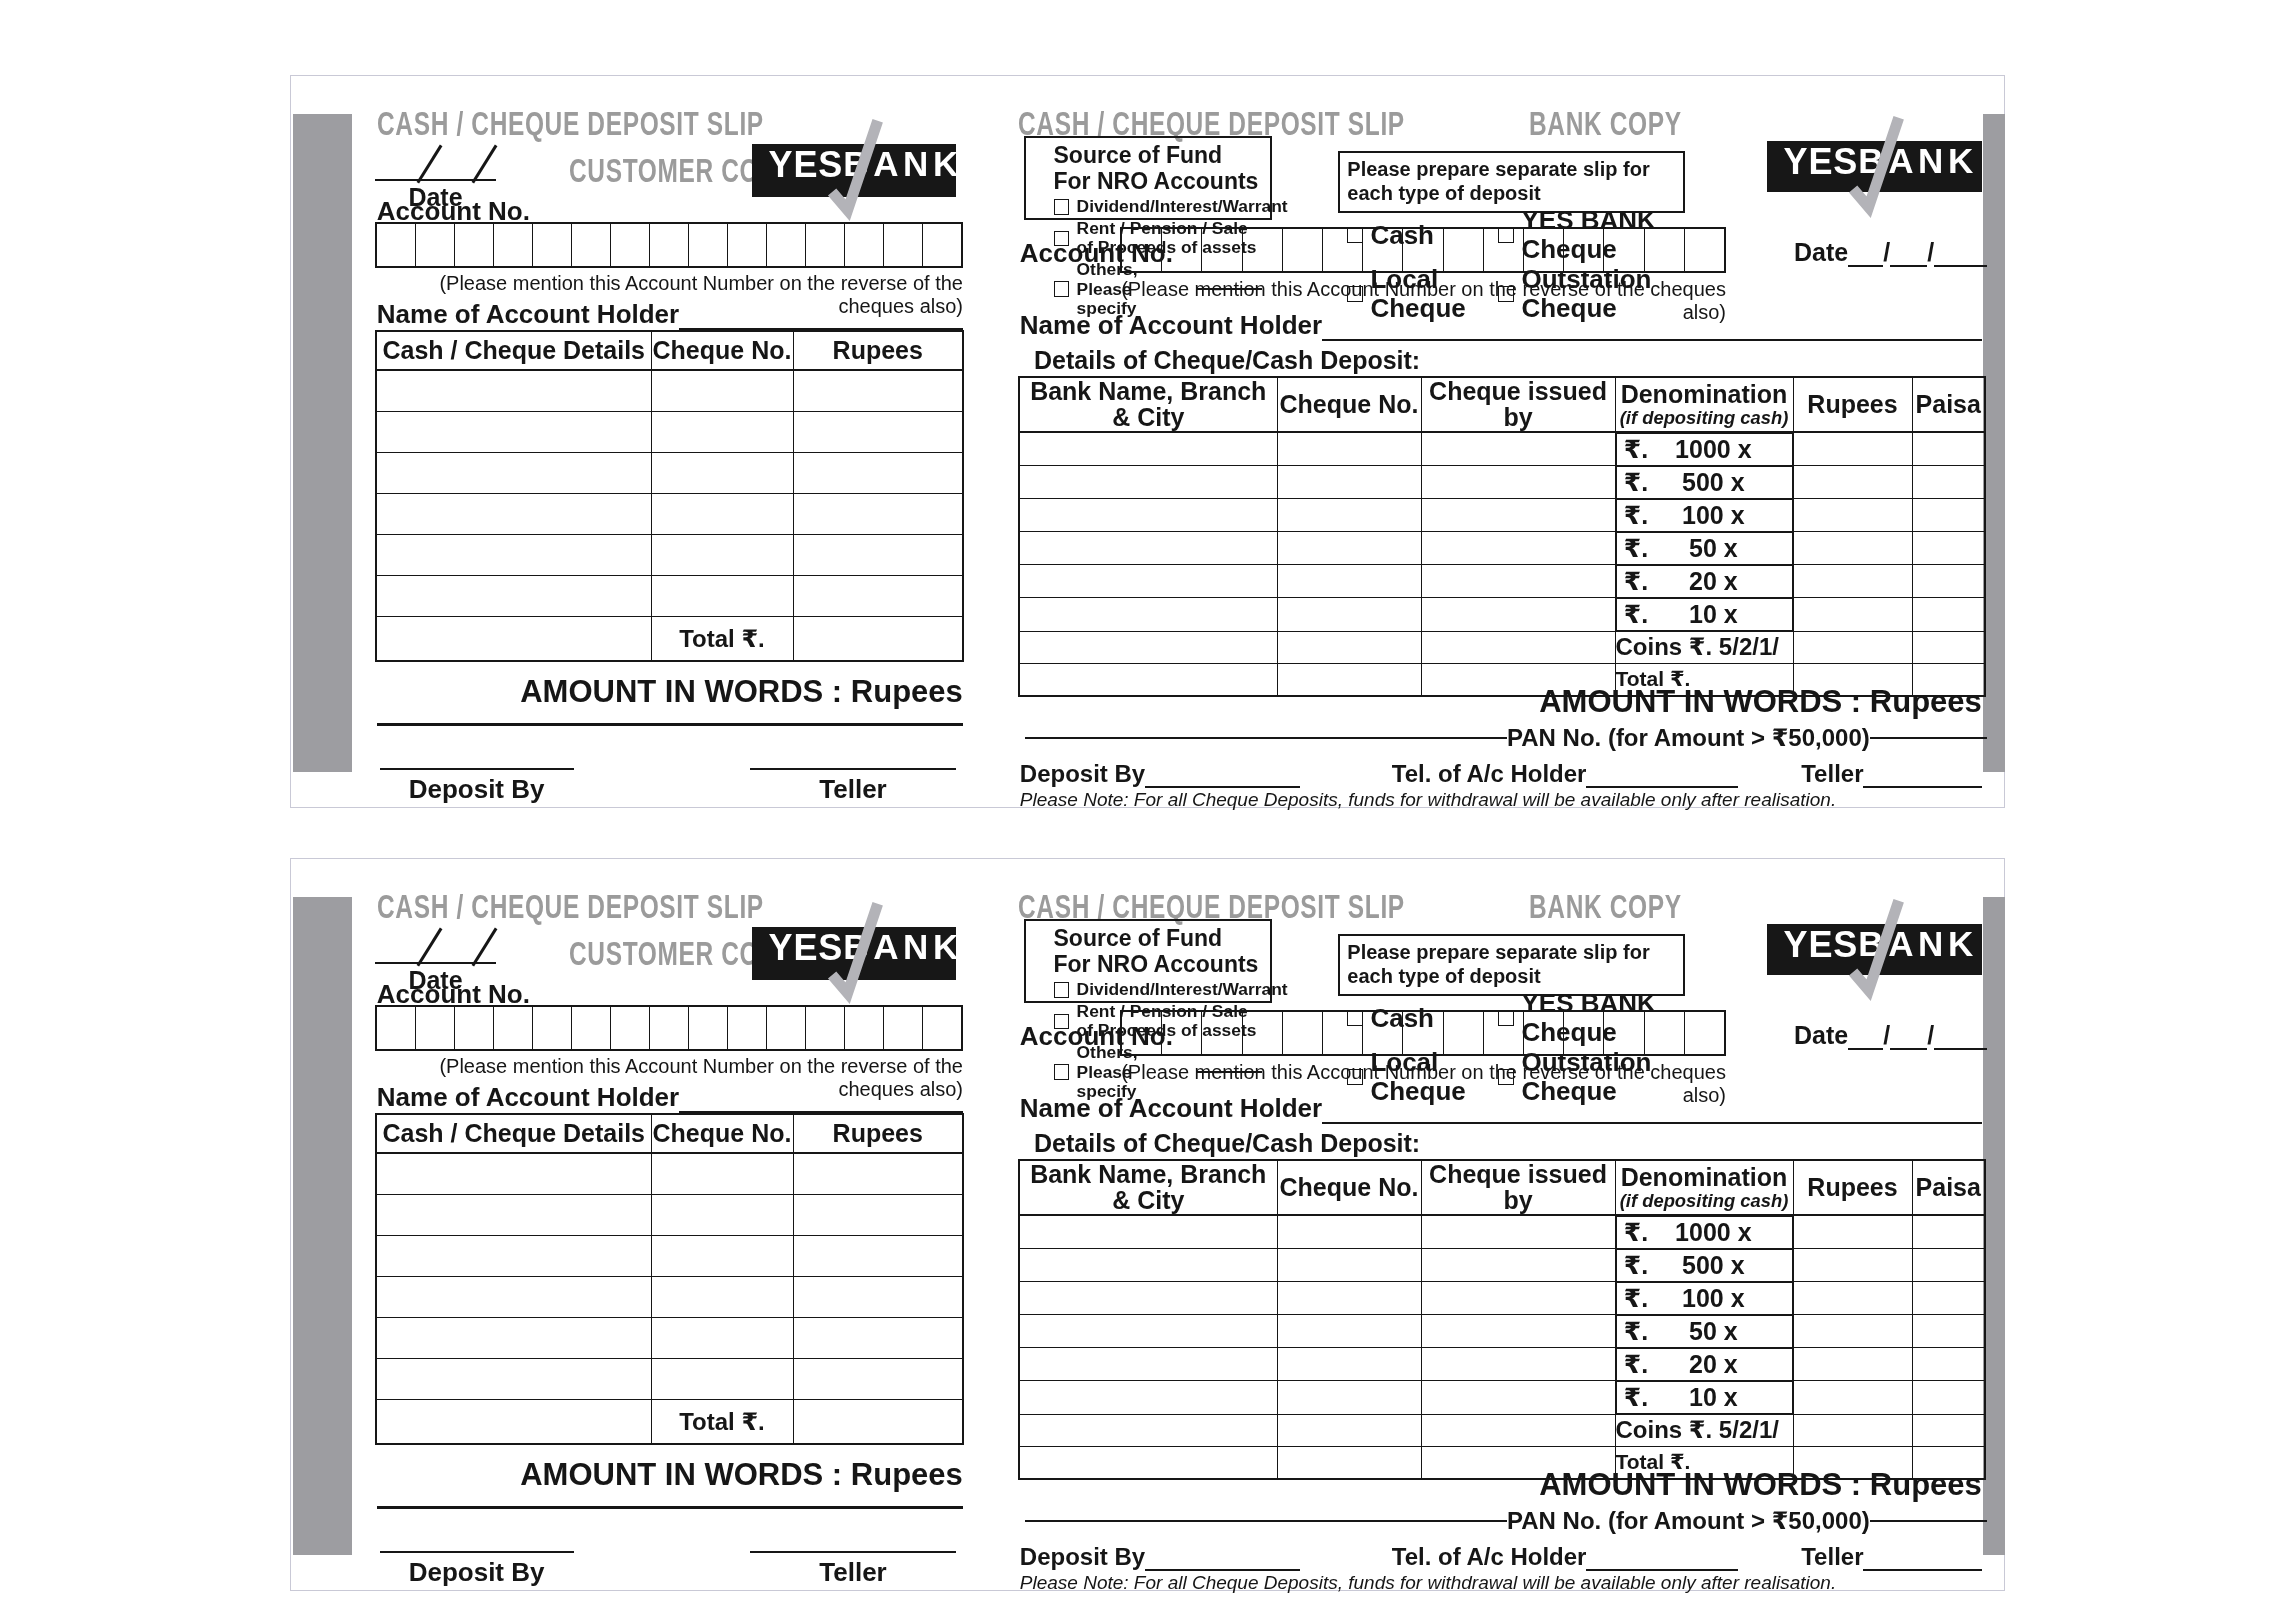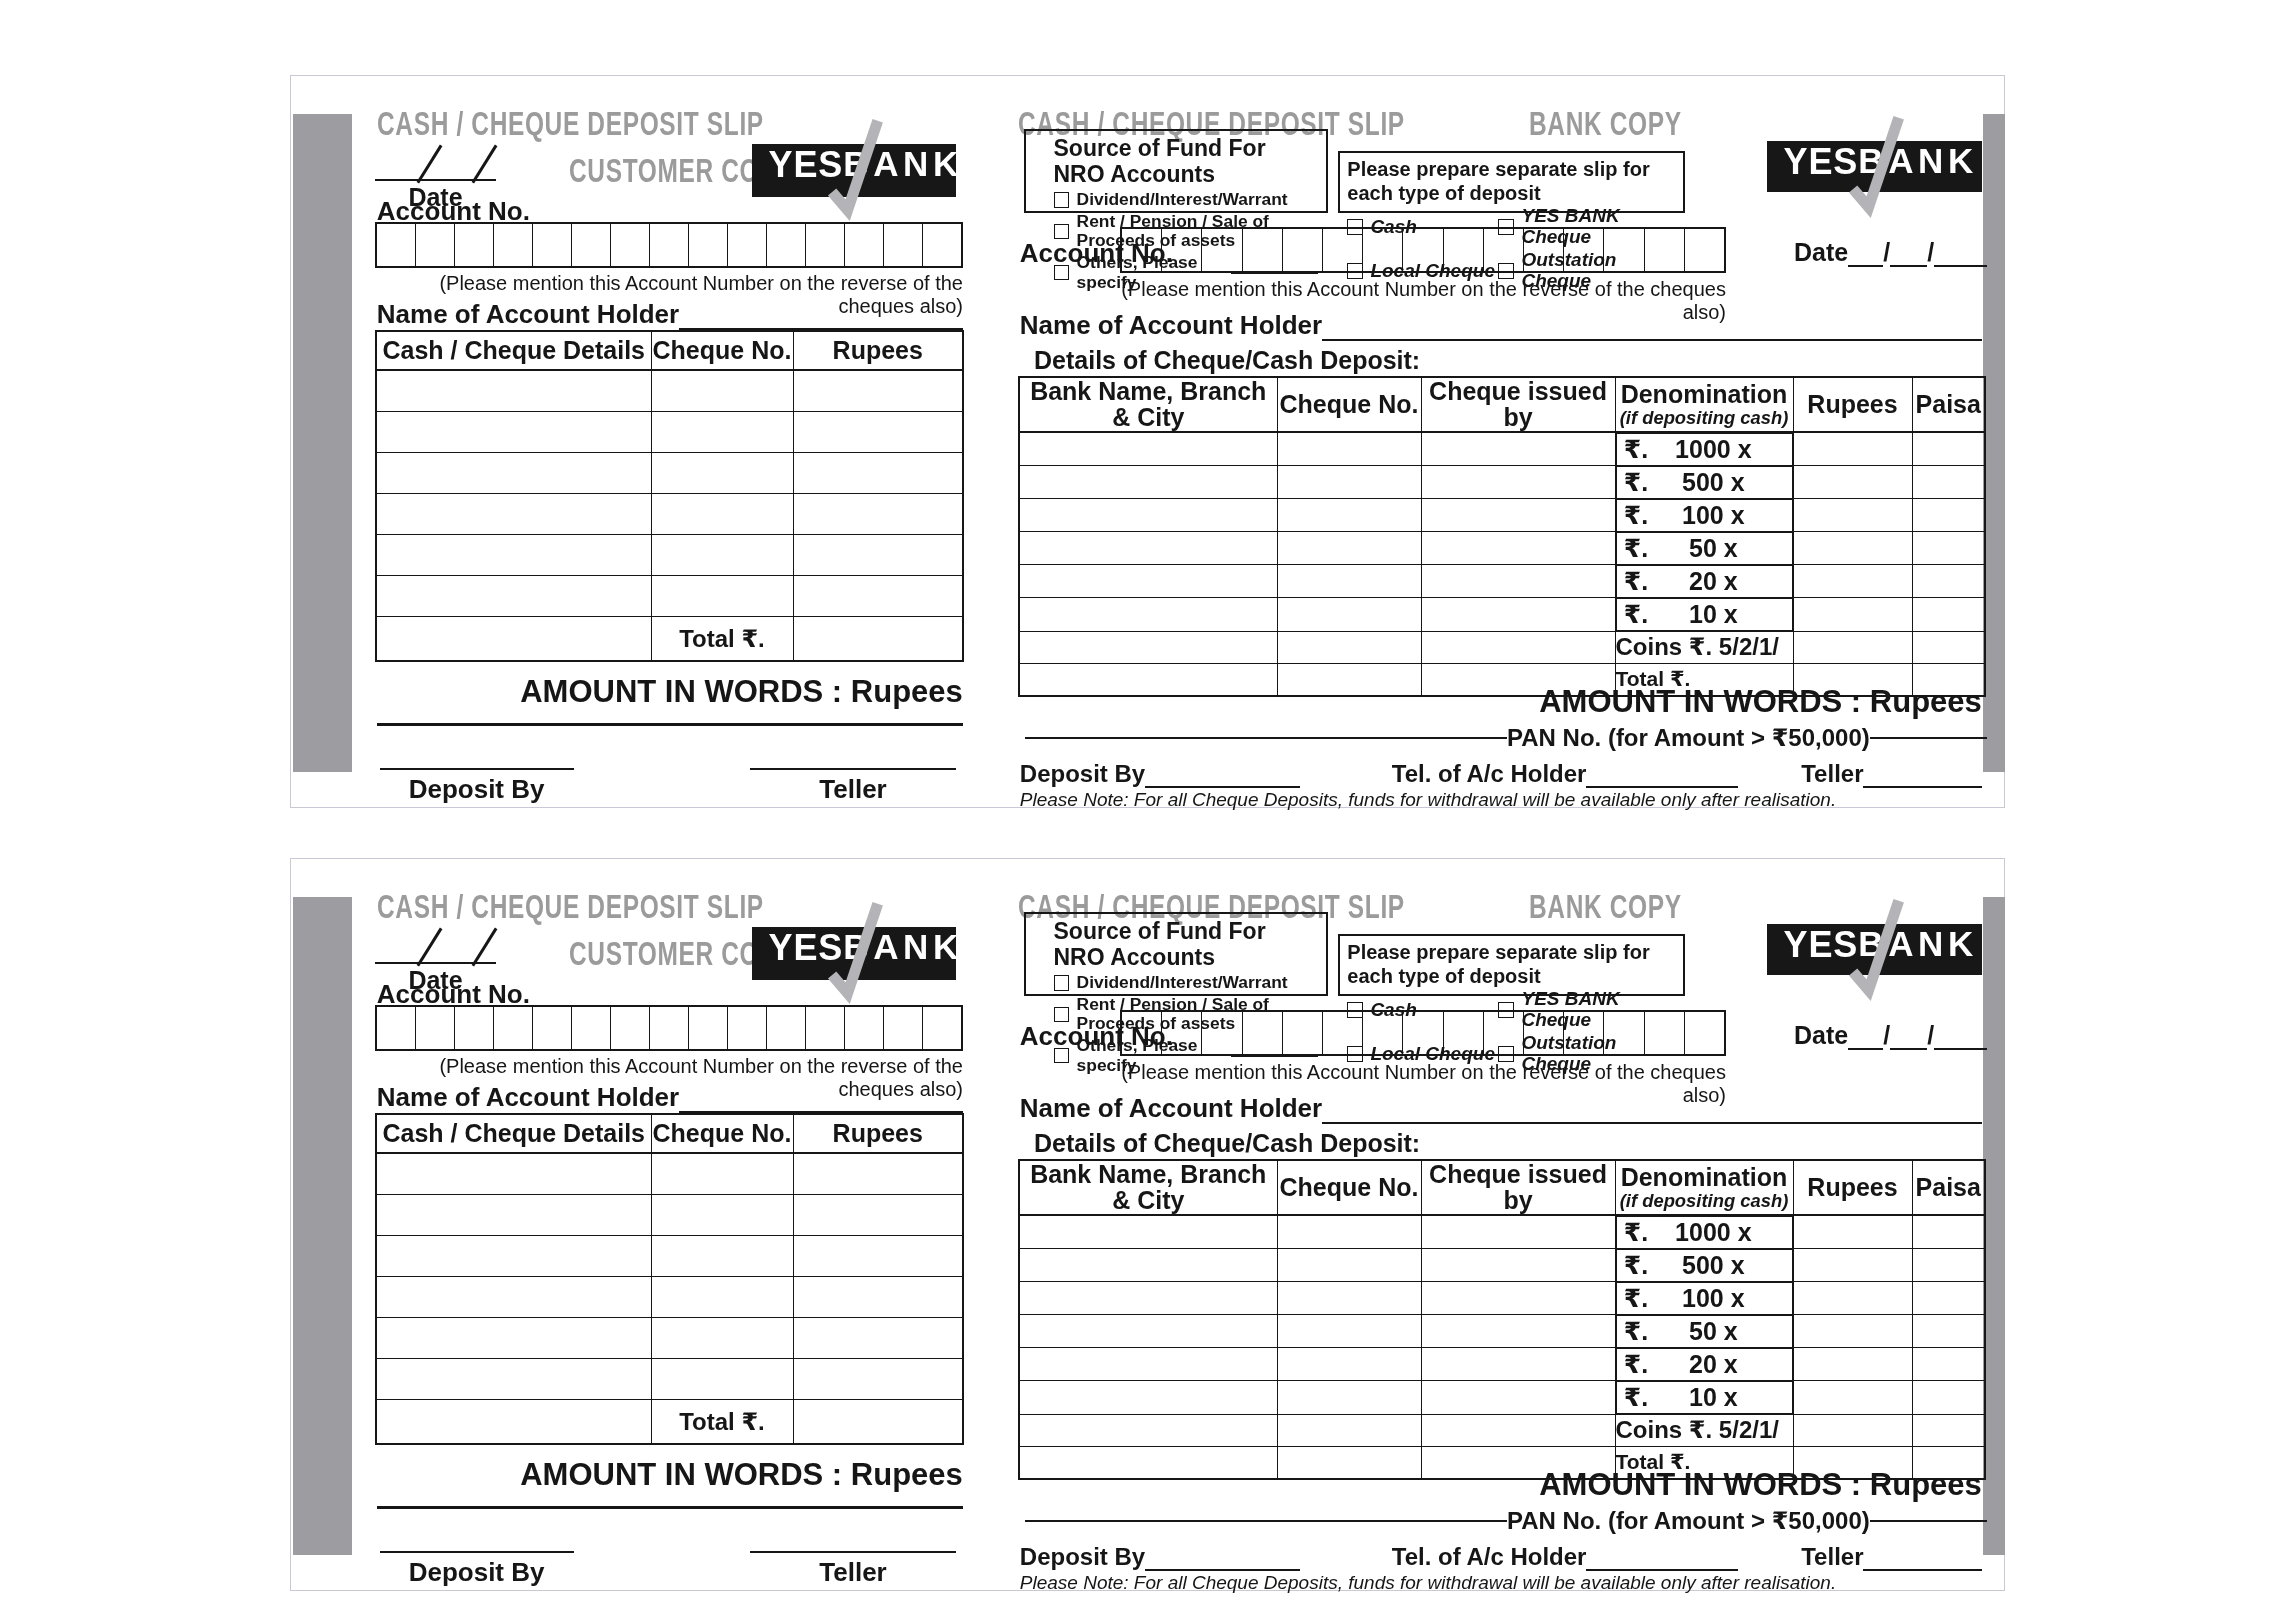--- a/index.html
+++ b/index.html
@@ -69,28 +69,28 @@
   .amount-row .wline{margin-left:9.2px;}
   .c-line2{left:1.8px;top:621px;width:586px;height:2.8px;background:#161616;}
   .sig{position:absolute;border-top:2.8px solid #161616;text-align:center;font-weight:700;font-size:26px;padding-top:3.7px;}
   .c-sig-deposit{left:4.6px;top:666px;width:194px;}
   .c-sig-teller{left:375px;top:666px;width:206px;}
 
   
   .b-title{left:0;top:3.7px;}
   .b-copylabel{left:511px;top:3.7px;}
   .optionbox{position:absolute;border:2.8px solid #161616;box-sizing:border-box;padding:3.7px 7.3px;}
-  .nro-box{left:5.5px;top:27px;width:304px;height:84px;padding-left:28px;}
+  .nro-box{left:5.5px;top:34px;width:248px;height:84px;padding-left:28px;}
   .nro-box .box-title{font-weight:700;font-size:23px;line-height:1.15;}
   .opt-row{display:flex;align-items:center;font-weight:600;font-size:17.4px;line-height:1.1;margin-top:2.8px;}
   .cb{width:13.8px;height:13.8px;border:1.8px solid #161616;margin-right:7.3px;flex:none;}
   .type-box{left:320px;top:49px;width:347px;height:62px;}
   .type-box .box-title{font-weight:700;font-size:20px;line-height:1.2;}
   .type-grid{display:grid;grid-template-columns:46% 54%;row-gap:1.8px;margin-top:1.8px;}
-  .type-grid .opt-row{margin-top:0;font-size:19px;font-style:italic;}
+  .type-grid .opt-row{margin-top:0;font-size:26px;}
   .others-line{display:inline-block;width:108px;border-bottom:2.8px solid #161616;margin-left:5.5px;}
 
   .b-acct-label{position:absolute;left:1.8px;top:136px;}
   .b-acct-boxes{left:102px;top:125px;width:606px;height:46px;}
   .b-date{position:absolute;left:776px;top:136px;display:flex;align-items:flex-end;font-weight:700;font-size:25px;}
   .dseg{display:inline-block;border-bottom:2.8px solid #161616;}
   .b-acct-note{left:102px;top:176px;width:606px;}
   .b-name-line{left:1.8px;top:211px;width:962px;height:27.5px;}
   .b-details-label{position:absolute;left:16px;top:244px;font-weight:700;font-size:25px;}
 

